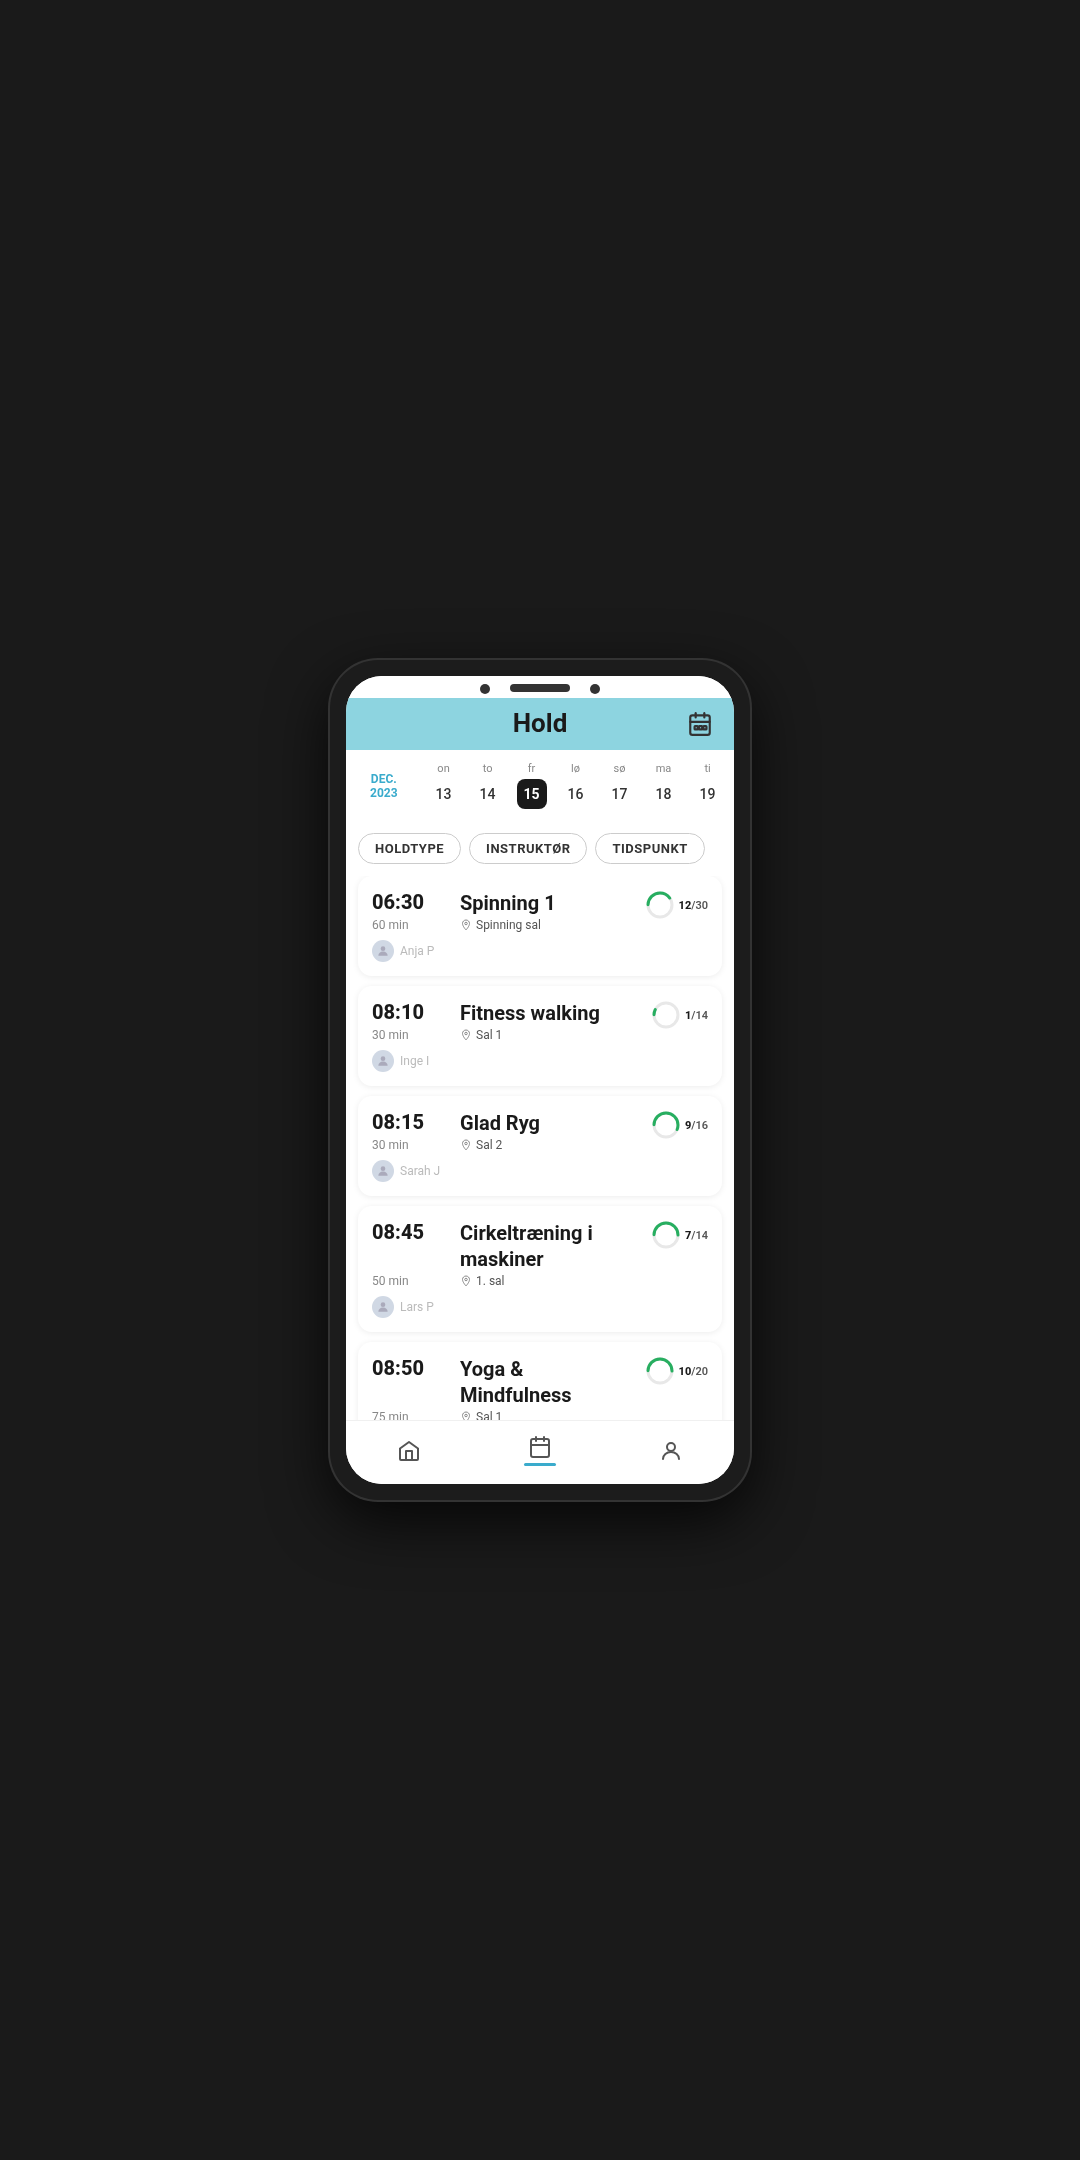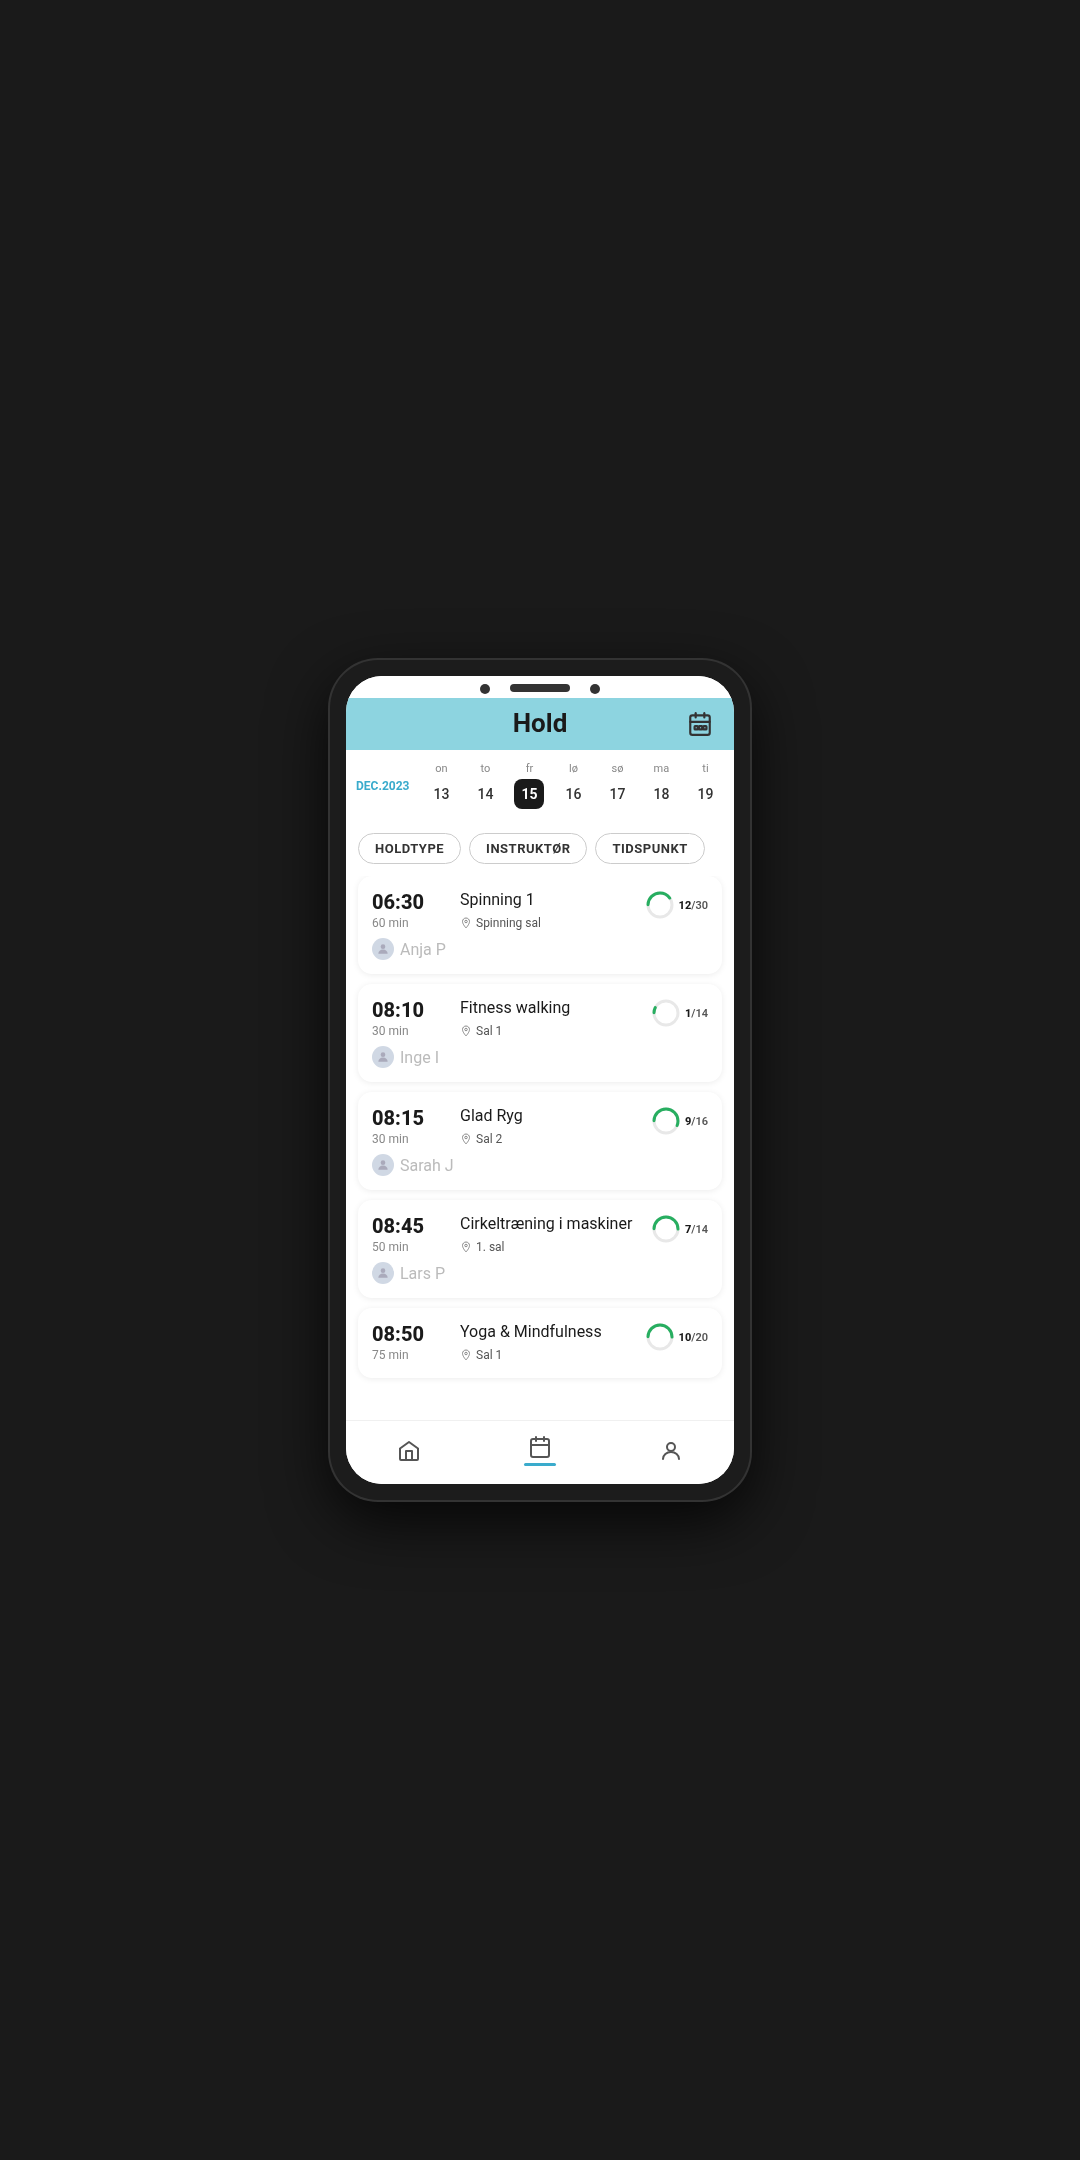--- a/index.html
+++ b/index.html
@@ -154,24 +154,24 @@
       align-items: stretch;
       overflow-x: auto;
       scrollbar-width: none;
     }
 
     .date-strip::-webkit-scrollbar { display: none; }
 
     .month-label {
       min-width: 56px;
       display: flex;
-      flex-direction: row;
-      align-items: center;
-      justify-content: center;
-      padding: 4px 10px;
+      flex-direction: column;
+      align-items: center;
+      justify-content: center;
+      padding: 4px 24px;
       flex-shrink: 0;
     }
 
     .month-label .month {
       font-size: 12px;
       font-weight: 700;
       color: #3aabcc;
     }
 
     .month-label .year {
@@ -270,22 +270,22 @@
     }
 
     .class-duration {
       font-size: 12px;
       color: #888;
       grid-column: 1;
       grid-row: 2;
     }
 
     .class-name {
-      font-size: 16px;
-      font-weight: 400;
+      font-size: 20px;
+      font-weight: 700;
       color: #1a1a1a;
       grid-column: 2;
       grid-row: 1;
       line-height: 1.3;
     }
 
     .class-location {
       font-size: 12px;
       color: #555;
       grid-column: 2;
@@ -338,21 +338,21 @@
       border-radius: 50%;
       background: #d0d8e4;
       display: flex;
       align-items: center;
       justify-content: center;
       flex-shrink: 0;
     }
 
     .instructor-name {
       color: #bbb;
-      font-size: 16px;
+      font-size: 12px;
     }
 
     
     .bottom-nav {
       display: flex;
       justify-content: space-around;
       align-items: center;
       padding: 10px 0 14px;
       border-top: 1px solid #f0f0f0;
       background: #fff;

